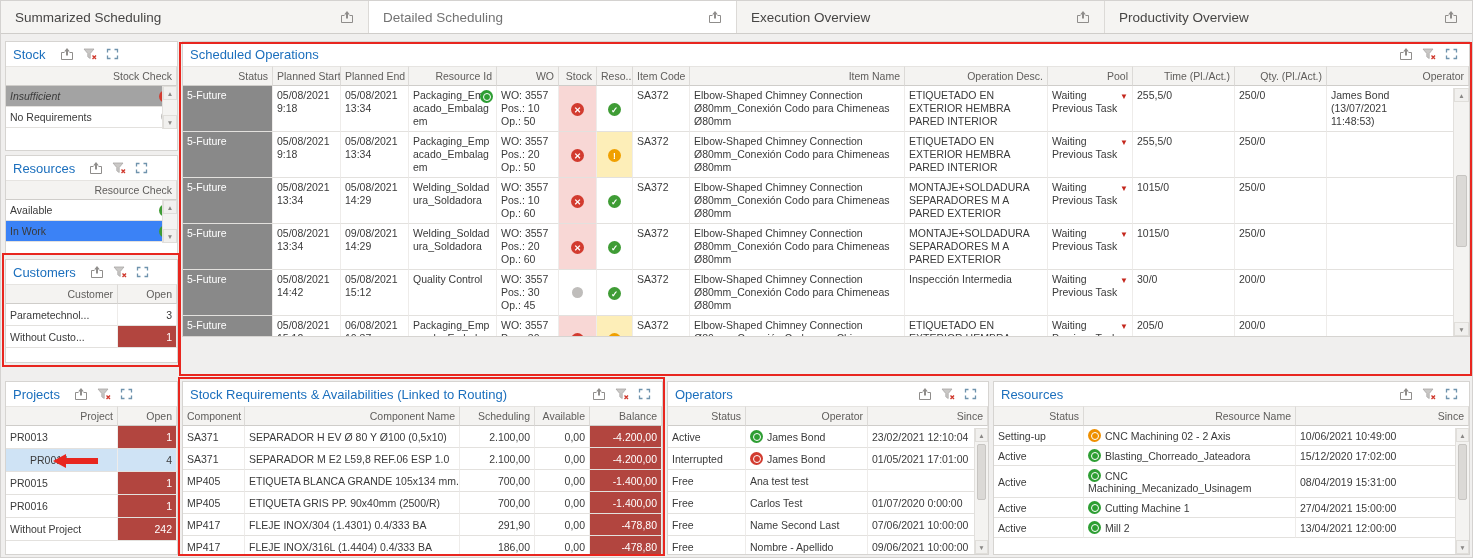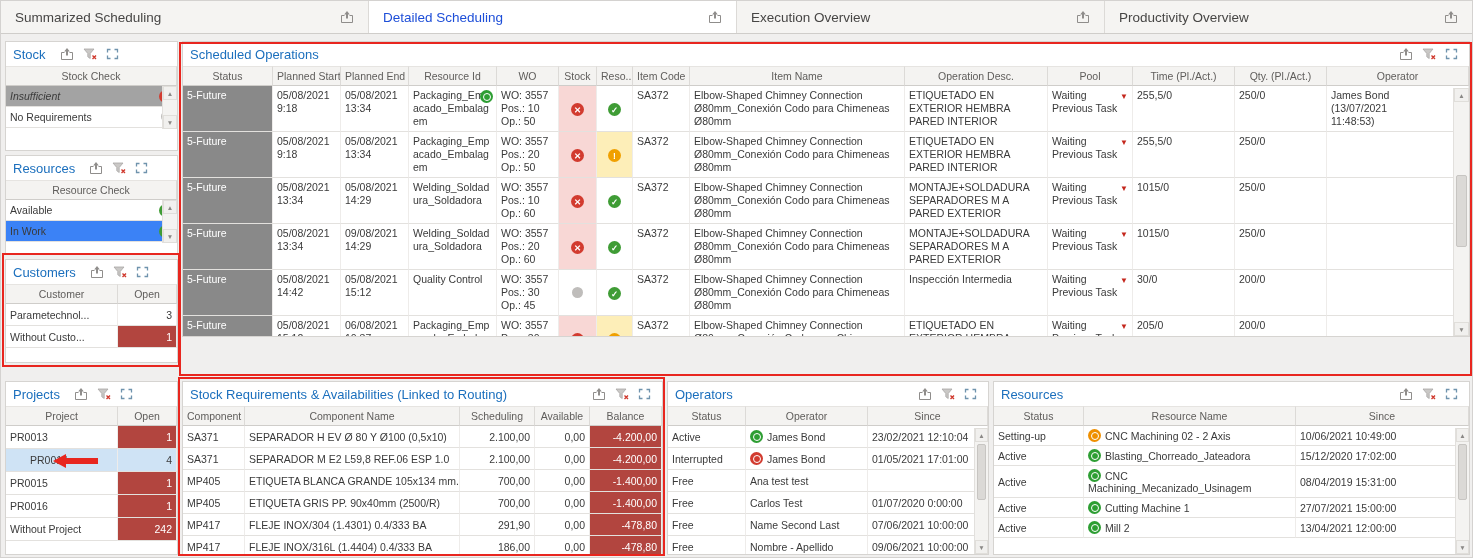--- a/index.html
+++ b/index.html
@@ -16,21 +16,21 @@
   
   .tabbar {
     position: absolute; left: 0; top: 0; width: 100%; height: 33px;
     display: flex; background: #f5f4f2; border-bottom: 1px solid #cfcdca;
   }
   .tab {
     flex: 1; display: flex; align-items: center; padding: 0 14px;
     border-right: 1px solid #dcdad7; font-size: 13.5px; color: #474645; cursor: pointer;
   }
   .tab:last-child { border-right: none; }
-  .tab.active { background: #ffffff; color: #1d4ed8; gap: 8px; }
+  .tab.active { background: #ffffff; color: #737373; gap: 8px; }
   .tab .spacer { flex: 1; }
 
   
   .panel { position: absolute; background: #ffffff; border: 1px solid #d6d4d1; overflow: hidden; }
   #p-stock      { left: 4px;   top: 40px;  width: 173px;  height: 110px; }
   #p-rescheck   { left: 4px;   top: 154px; width: 173px;  height: 100px; }
   #p-customers  { left: 4px;   top: 258px; width: 173px;  height: 104px; }
   #p-projects   { left: 4px;   top: 380px; width: 173px;  height: 174px; }
   #p-sched      { left: 181px; top: 40px;  width: 1288px; height: 296px; }
   #p-stockreq   { left: 181px; top: 380px; width: 481px;  height: 174px; }
@@ -43,21 +43,21 @@
   }
   .picons { display: flex; align-items: center; gap: 9px; flex: none; }
   .picons.inline { margin-left: 14px; }
   .picons.right  { margin-left: auto; margin-right: 4px; }
   .icobtn { background: none; border: none; padding: 0; cursor: pointer; line-height: 0; }
 
   
   table.grid { border-collapse: separate; border-spacing: 0; table-layout: fixed; width: 100%; }
   table.grid th {
     background: #f4f3f1; color: #5f5d5b; font-weight: normal; font-size: 10.5px;
-    text-align: center; padding: 3px 4px; height: 20px;
+    text-align: right; padding: 3px 4px; height: 20px;
     border-top: 1px solid #e6e4e1; border-bottom: 1px solid #cfcdca; border-right: 1px solid #dcdad7;
     white-space: nowrap; overflow: hidden;
   }
   table.grid td {
     font-size: 10.5px; color: #3a3a3a; padding: 3px 4px;
     border-bottom: 1px solid #e3e1de; border-right: 1px solid #eeecea;
     overflow: hidden; background: #fff;
   }
   tr.selected td { background: #cfe3f5 !important; padding-left: 24px; }
 
@@ -729,21 +729,21 @@
             <td><span>15/12/2020 17:02:00</span></td>
           </tr>
           <tr>
             <td><span>Active</span></td>
             <td><span class="ic ic-green-ring pos-lead"></span><span>CNC Machining_Mecanizado_Usinagem</span></td>
             <td><span>08/04/2019 15:31:00</span></td>
           </tr>
           <tr>
             <td><span>Active</span></td>
             <td><span class="ic ic-green-ring pos-lead"></span><span>Cutting Machine 1</span></td>
-            <td><span>27/07/2021 15:00:00</span></td>
+            <td><span>27/04/2021 15:00:00</span></td>
           </tr>
           <tr>
             <td><span>Active</span></td>
             <td><span class="ic ic-green-ring pos-lead"></span><span>Mill 2</span></td>
             <td><span>13/04/2021 12:00:00</span></td>
           </tr>
         </tbody>
       </table>
     <div class="vscroll">
       <div class="arr">▲</div>

